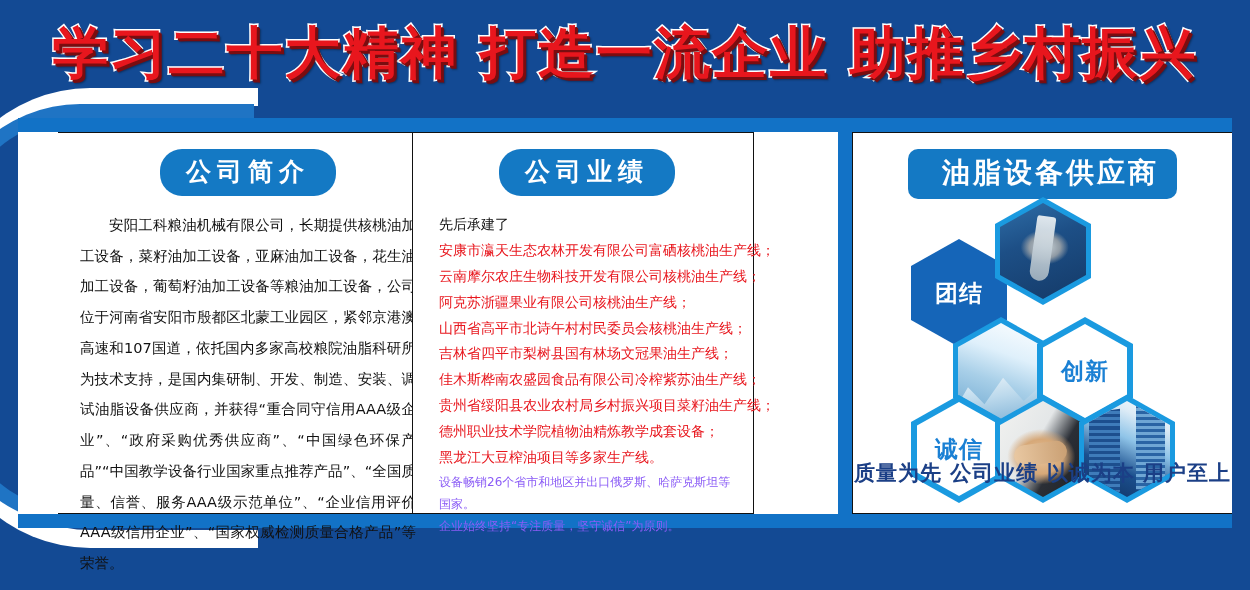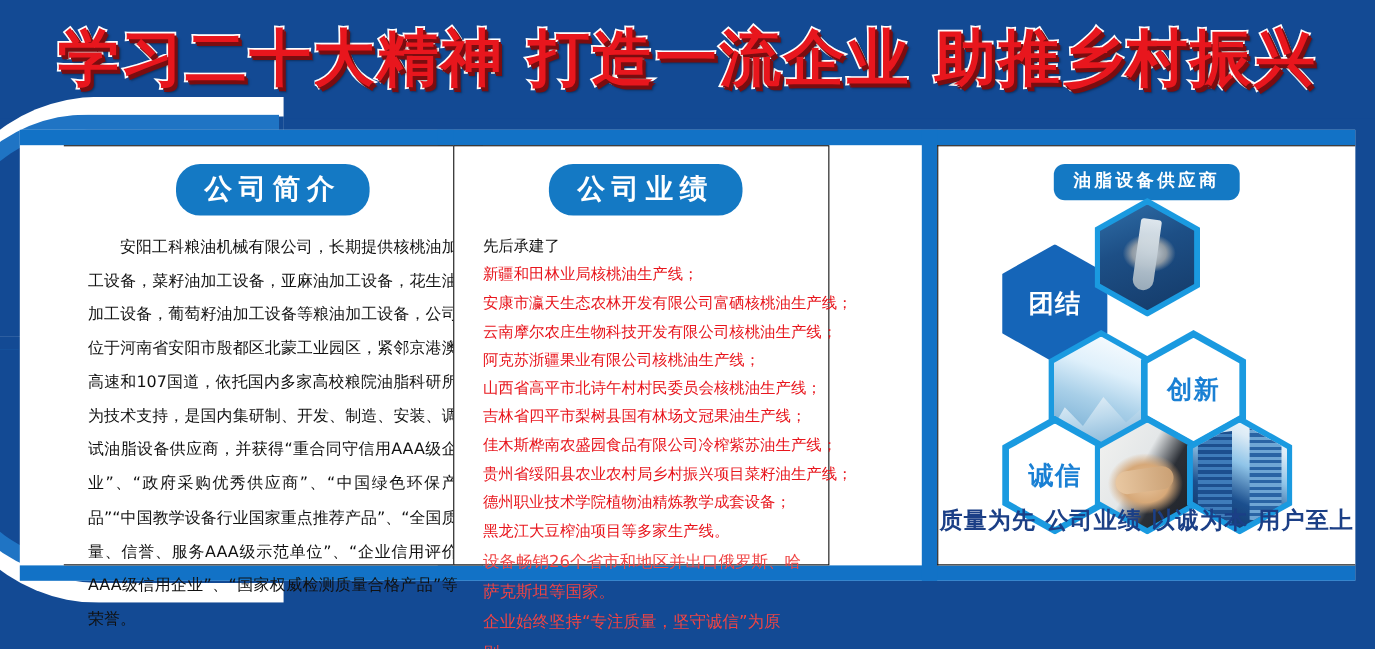--- a/index.html
+++ b/index.html
@@ -84,21 +84,21 @@
   
   .pill{
     margin:0 auto;display:block;width:max-content;
     background:#1479c4;color:#ffffff;
     font-weight:bold;border-radius:22px;
     padding:6px 26px 8px 26px;
     letter-spacing:6px;
     font-family:"DejaVu Sans","Liberation Sans",sans-serif;
   }
   .pill-lg{font-size:25px;}
-  .pill-sm{font-size:16px;letter-spacing:3px;padding:5px 18px 7px 18px;border-radius:10px;}
+  .pill-sm{font-size:28px;letter-spacing:3px;padding:5px 18px 7px 34px;border-radius:10px;}
 
   
   .profile-wrap{padding:16px 22px 0 22px;}
   .profile-text{
     margin-top:14px;
     font-size:14.5px;color:#111111;line-height:2.12;
     text-align:justify;text-justify:inter-ideograph;
     text-indent:2em;
     font-family:"DejaVu Sans","Liberation Sans",sans-serif;
   }
@@ -108,21 +108,21 @@
   .perf-lead{
     margin-top:16px;font-size:14px;color:#111111;line-height:1.85;
     font-family:"DejaVu Sans","Liberation Sans",sans-serif;
   }
   .perf-list{list-style:none;margin:0;padding:0;}
   .perf-list li{
     font-size:14px;color:#e8161d;line-height:1.85;white-space:nowrap;
     font-family:"DejaVu Sans","Liberation Sans",sans-serif;
   }
   .perf-foot{
-    font-size:15px;color:#ef4444;line-height:1.85;
+    font-size:12px;color:#8b5cf6;line-height:1.85;
     font-family:"DejaVu Sans","Liberation Sans",sans-serif;
   }
 
   
   .right-wrap{position:relative;height:100%;padding-top:16px;box-sizing:border-box;}
   .hex-stage{position:relative;width:380px;height:250px;margin-top:6px;}
 
   .hex{
     position:absolute;width:96px;height:108px;
     display:flex;align-items:center;justify-content:center;
@@ -231,21 +231,20 @@
         <div class="pill pill-lg">公司简介</div>
         <div class="profile-text">安阳工科粮油机械有限公司，长期提供核桃油加工设备，菜籽油加工设备，亚麻油加工设备，花生油加工设备，葡萄籽油加工设备等粮油加工设备，公司位于河南省安阳市殷都区北蒙工业园区，紧邻京港澳高速和107国道，依托国内多家高校粮院油脂科研所为技术支持，是国内集研制、开发、制造、安装、调试油脂设备供应商，并获得“重合同守信用AAA级企业”、“政府采购优秀供应商”、“中国绿色环保产品”“中国教学设备行业国家重点推荐产品”、“全国质量、信誉、服务AAA级示范单位”、“企业信用评价AAA级信用企业”、“国家权威检测质量合格产品”等荣誉。</div>
       </div>
     </div>
 
     <div class="panel panel-mid">
       <div class="perf-wrap">
         <div class="pill pill-lg">公司业绩</div>
         <div class="perf-lead">先后承建了</div>
         <ul class="perf-list" id="project-list">
-            <li>新疆和田林业局核桃油生产线；</li>
             <li>安康市瀛天生态农林开发有限公司富硒核桃油生产线；</li>
             <li>云南摩尔农庄生物科技开发有限公司核桃油生产线；</li>
             <li>阿克苏浙疆果业有限公司核桃油生产线；</li>
             <li>山西省高平市北诗午村村民委员会核桃油生产线；</li>
             <li>吉林省四平市梨树县国有林场文冠果油生产线；</li>
             <li>佳木斯桦南农盛园食品有限公司冷榨紫苏油生产线；</li>
             <li>贵州省绥阳县农业农村局乡村振兴项目菜籽油生产线；</li>
             <li>德州职业技术学院植物油精炼教学成套设备；</li>
             <li>黑龙江大豆榨油项目等多家生产线。</li>
           </ul>

